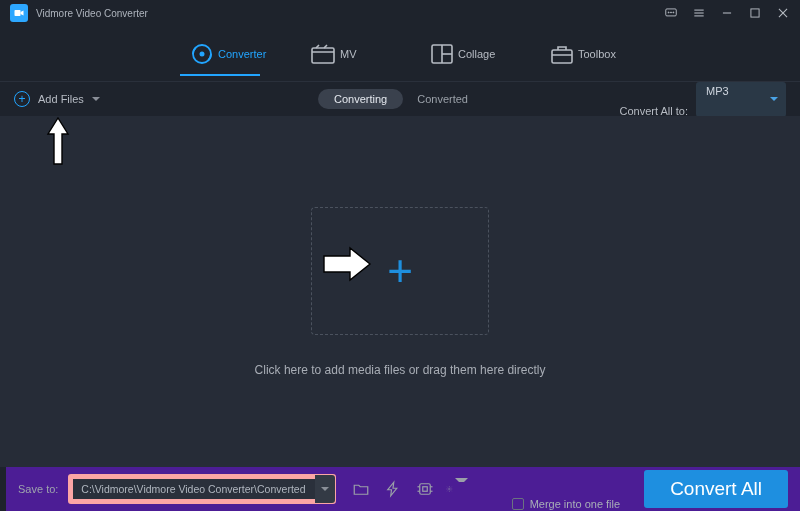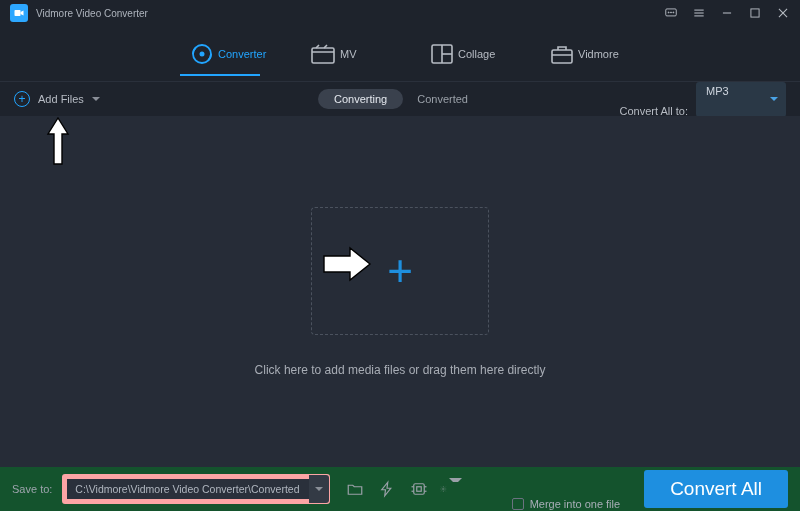--- a/index.html
+++ b/index.html
@@ -38,21 +38,21 @@
   .content { position: absolute; top: 116px; bottom: 44px; left: 0; right: 0; background: #262c37; display: flex; flex-direction: column; align-items: center; justify-content: center; }
   .drop-box { width: 178px; height: 128px; border: 1px dashed #4b525e; border-radius: 4px; display: flex; align-items: center; justify-content: center; cursor: pointer; margin-bottom: 28px; }
   .drop-plus { font-size: 44px; font-weight: 200; color: #1e8fde; line-height: 1; }
   .hint { color: #a8adb5; font-size: 12px; }
 
   
   .anno-up { position: absolute; left: 46px; top: 114px; }
   .anno-right { position: absolute; left: 320px; top: 244px; }
 
   
-  .bottom-bar { position: absolute; left: 0; right: 0; bottom: 0; height: 44px; background: #14532d; display: flex; align-items: center; padding: 0 12px; font-size: 11px; gap: 10px; }
+  .bottom-bar { position: absolute; left: 6px; right: 0; bottom: 0; height: 44px; background: #4c1d95; display: flex; align-items: center; padding: 0 12px; font-size: 11px; gap: 10px; }
   .save-label { color: #9ea4ad; }
   .path-wrap { position: relative; flex: 0 0 234px; }
   .path-box { background: #2a303b; border: 5px solid #fca5a5; border-radius: 3px; padding: 4px 26px 4px 8px; font-size: 10.5px; color: #b0b6bf; width: 100%; overflow: hidden; text-overflow: ellipsis; white-space: nowrap; cursor: pointer; }
   .path-caret { position: absolute; right: 1px; top: 1px; bottom: 1px; width: 20px; background: #333a45; display: flex; align-items: center; justify-content: center; border-top-right-radius: 3px; border-bottom-right-radius: 3px; }
   .tool-icons { display: flex; gap: 10px; align-items: center; margin-left: 4px; }
   .tool-icons span { width: 22px; height: 22px; display: inline-flex; align-items: center; justify-content: center; cursor: pointer; }
   .tool-icons svg { stroke: #9aa0a8; }
   .merge { margin-left: auto; display: flex; align-items: center; gap: 6px; color: #a8aeb7; cursor: pointer; margin-top: 29px; }
   .checkbox { width: 12px; height: 12px; border: 1px solid #6b7280; border-radius: 2px; }
   .convert-btn { background: #1e8fe0; color: #fff; border: none; border-radius: 3px; padding: 8px 26px; font-size: 19px; cursor: pointer; margin-left: 14px; }
@@ -134,21 +134,21 @@
     </div>
     <span>Collage</span>
   </div>
   <div class="tab">
     <div class="ticon">
       <svg width="24" height="22" viewBox="0 0 24 22" fill="none" stroke-width="1.6">
           <rect x="2" y="7" width="20" height="13" rx="1.5"></rect>
           <path d="M2 12h20M8 7V4h8v3"></path>
         </svg>
     </div>
-    <span>Vidmore</span>
+    <span>Toolbox</span>
   </div>
 </div>
 
 <div class="sub-bar" style="position:relative;">
   <div class="add-files">
     <span class="plus-circle">+</span>
     <span>Add Files</span>
     <span class="caret-dn"></span>
   </div>
   <div class="segmented">

